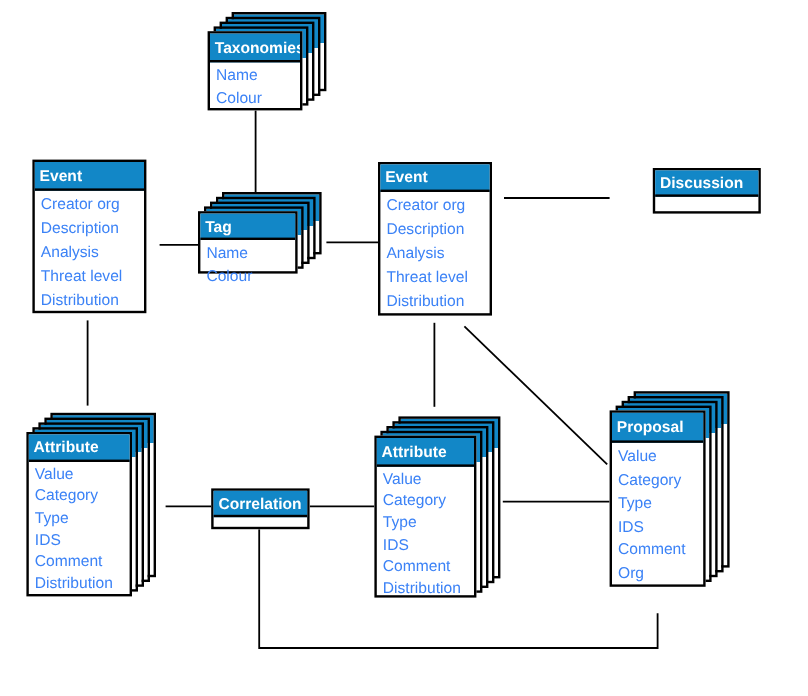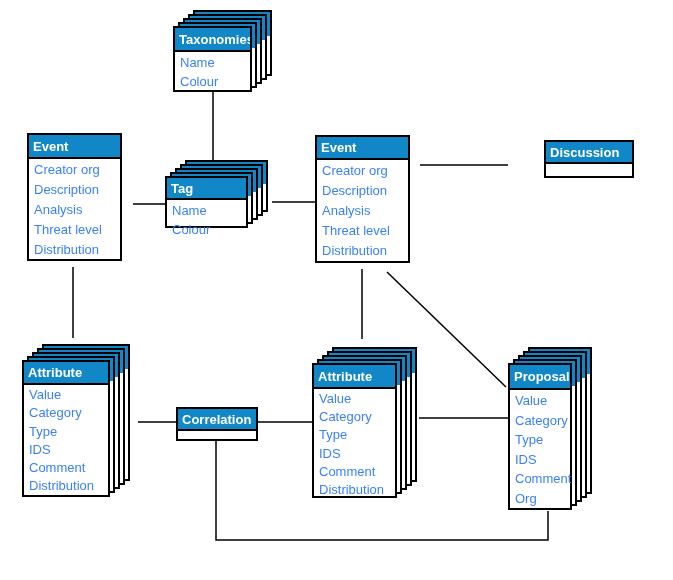--- a/index.html
+++ b/index.html
@@ -34,21 +34,21 @@
   }
   
   #e-taxonomies      {left:173px;top:26px; width:79px; height:66px; --hh:24px;--rh:19px;}
   #e-event-left      {left:27px; top:133px;width:95px; height:128px;--hh:24px;--rh:20px;}
   #e-tag             {left:165px;top:176px;width:83px; height:52px; --hh:22px;--rh:19px;}
   #e-event-center    {left:315px;top:135px;width:95px; height:128px;--hh:23px;--rh:20px;}
   #e-discussion      {left:508px;top:140px;width:90px; height:38px;margin-left:36px; --hh:22px;--rh:12px;}
   #e-attribute-left  {left:22px; top:360px;width:88px; height:137px;--hh:23px;--rh:18.3px;}
   #e-correlation     {left:176px;top:407px;width:82px; height:34px;text-align:right; --hh:22px;--rh:8px;}
   #e-attribute-center{left:312px;top:363px;width:85px; height:135px;--hh:24px;--rh:18.2px;}
-  #e-proposal        {left:508px;top:363px;width:64px; height:147px;--hh:25px;--rh:19.6px;}
+  #e-proposal        {left:508px;top:342px;width:80px; height:147px;--hh:25px;--rh:19.6px;}
   line,polyline{stroke:#000;stroke-width:1.5;fill:none;}
 </style>
 </head>
 <body>
 
 <div id="canvas">
 
   <svg id="connectors" viewBox="0 0 673 580">
     <line x1="213" y1="92" x2="213" y2="160"></line>
     <line x1="133" y1="204" x2="165" y2="204"></line>

